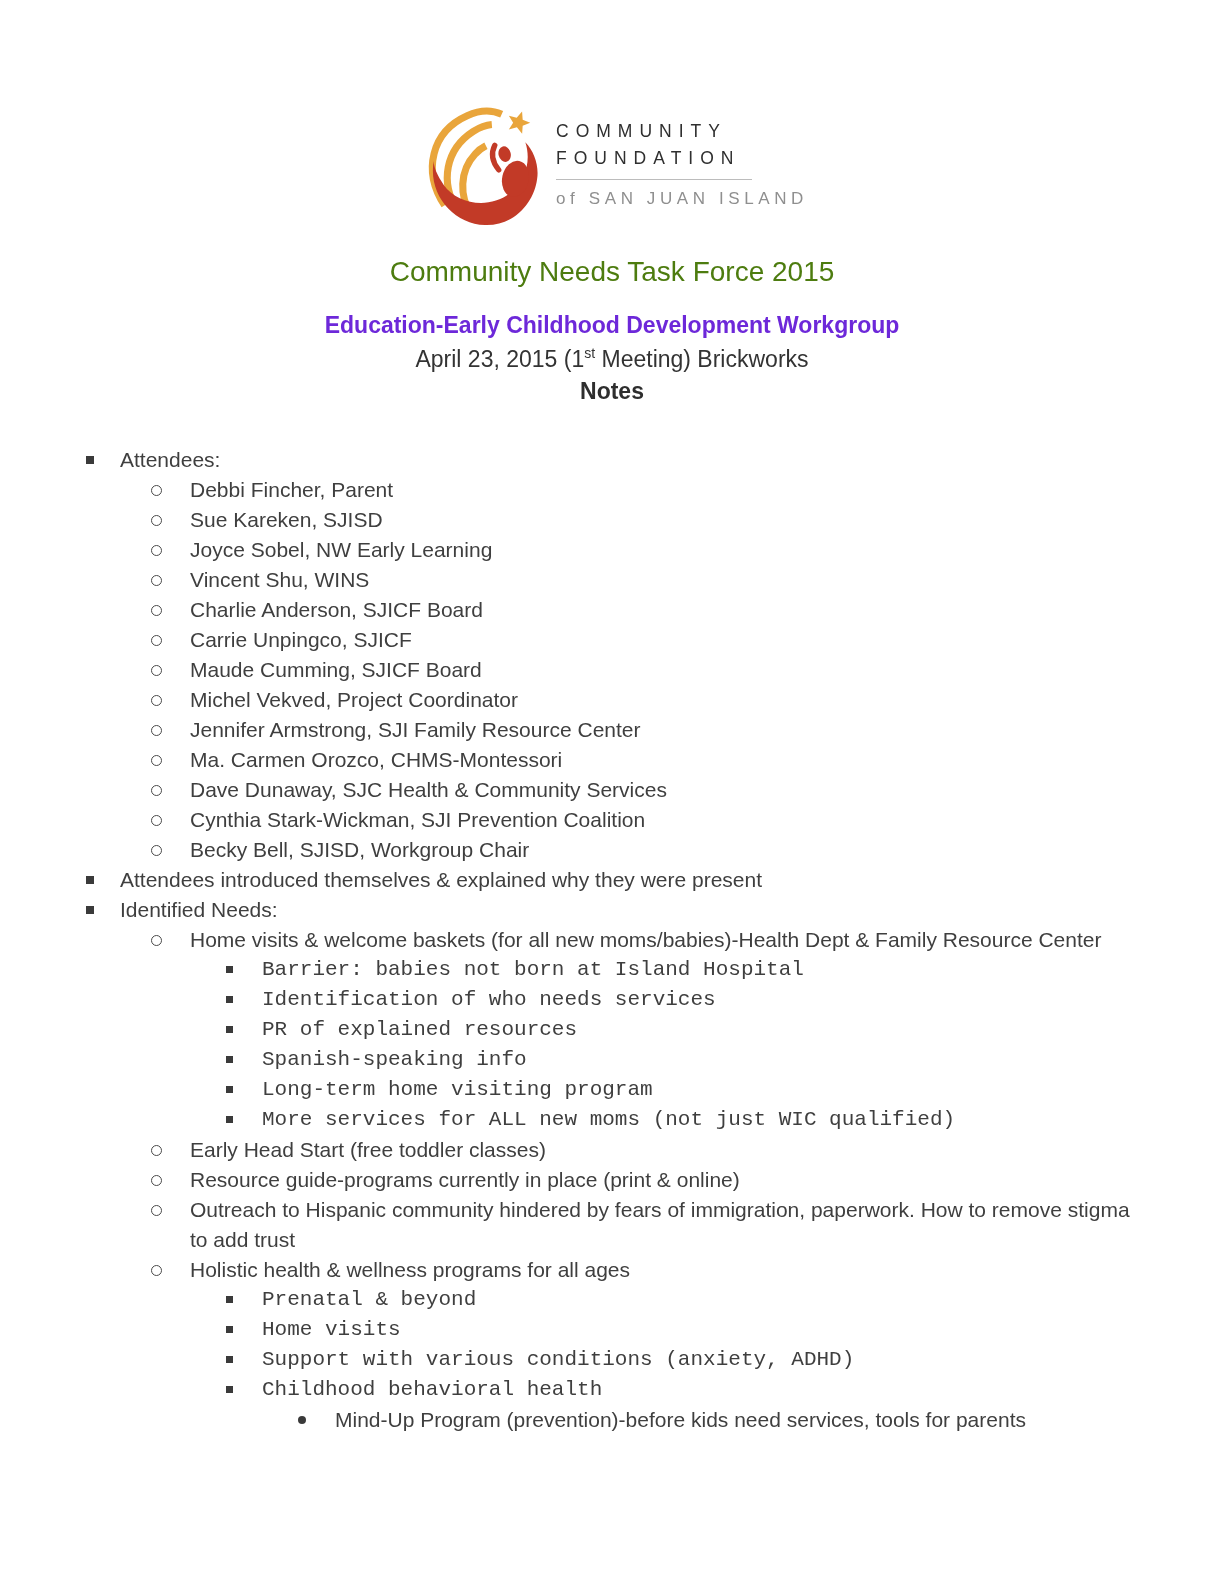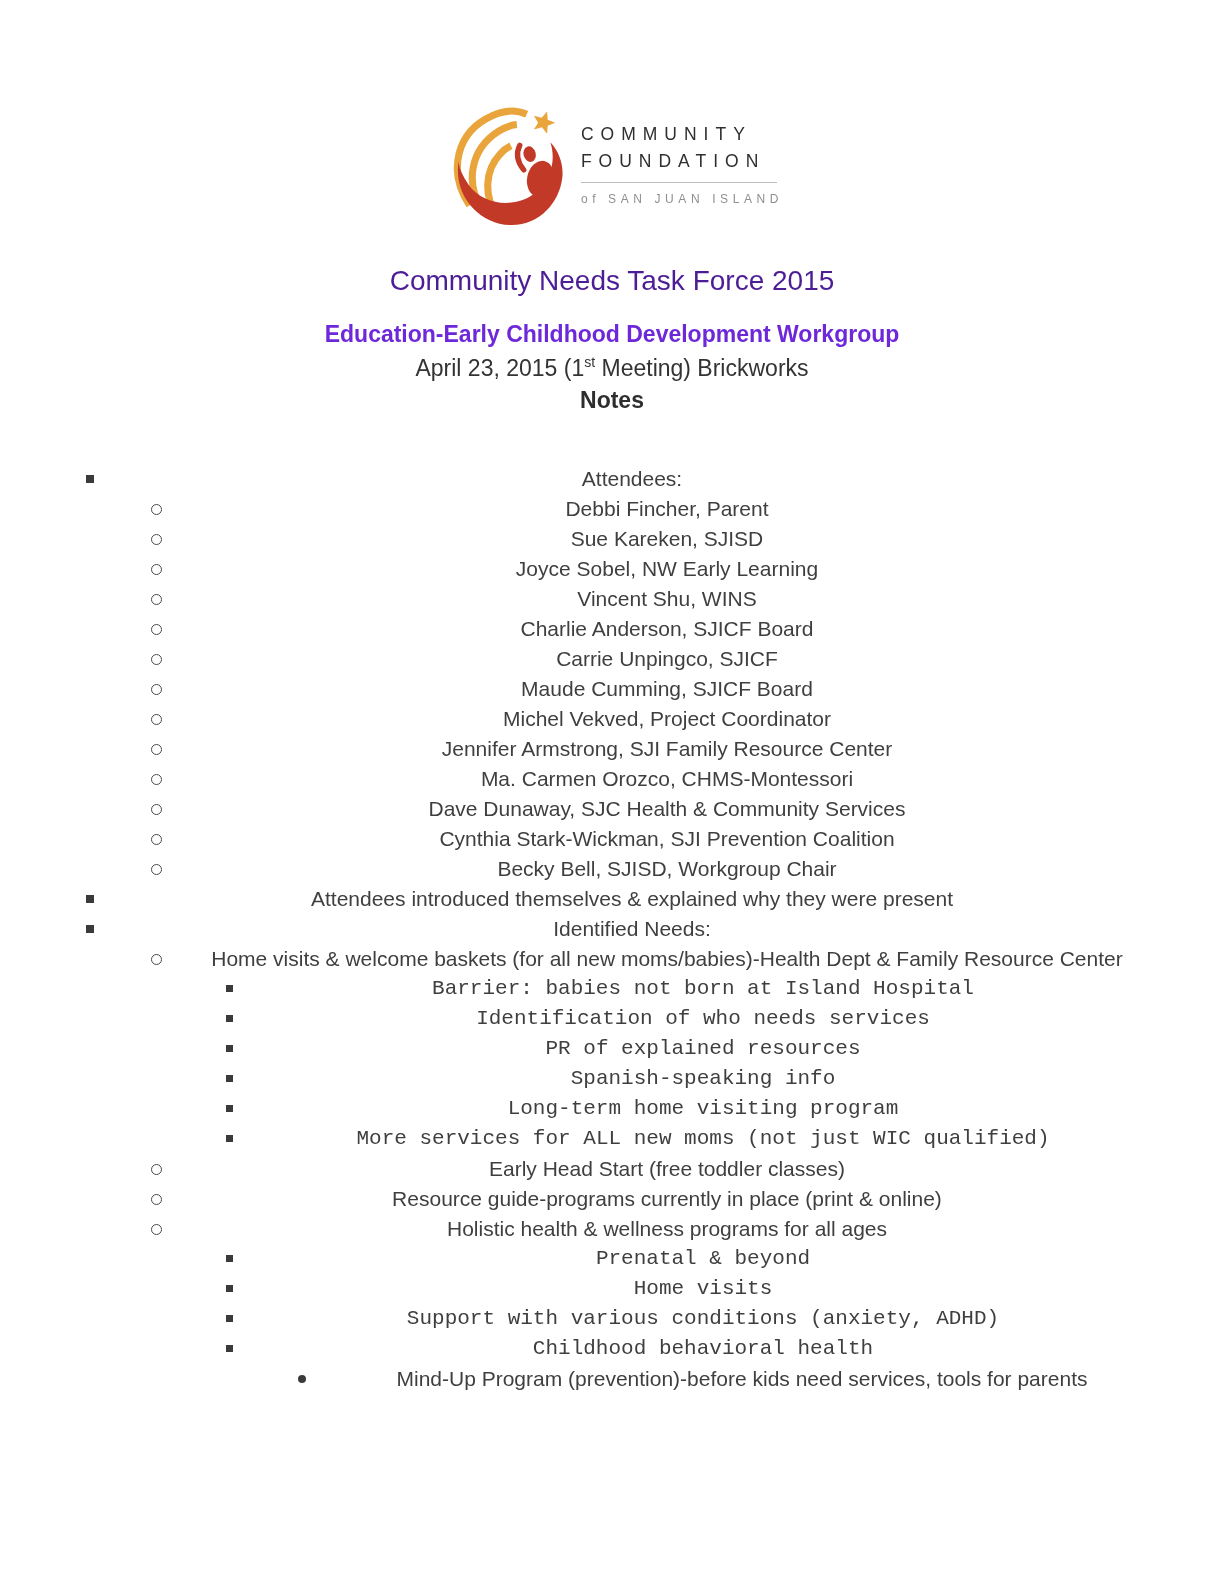--- a/index.html
+++ b/index.html
@@ -10,31 +10,31 @@
   }
   
   .logo-row { padding-top:97px; display:flex; justify-content:center; align-items:center; gap:10px; }
   .logo-text { display:flex; flex-direction:column; margin-top:0; }
   .logo-text .lt-main {
     font-size:17.5px; font-weight:500; color:#2f2f2f;
     letter-spacing:7px; line-height:27px; white-space:nowrap;
   }
   .logo-text .lt-div { width:196px; height:1px; background:#bcbcbc; margin:7px 0 9px 0; }
   .logo-text .lt-sub {
-    font-size:12px; font-weight:400; color:#8f8f8f;
+    font-size:17px; font-weight:400; color:#8f8f8f;
     letter-spacing:4.6px; white-space:nowrap;
   }
   
-  .title { margin:36px 0 0 0; text-align:center; font-size:28px; font-weight:400; color:#4c1d95; }
+  .title { margin:27px 0 0 0; text-align:center; font-size:28px; font-weight:400; color:#4d7c0f; }
   .subtitle { margin:24px 0 0 0; text-align:center; font-size:23px; font-weight:700; color:#6d28d9; }
   .dateline { margin:6px 0 0 0; text-align:center; font-size:23px; font-weight:400; color:#333333; }
   .dateline sup { font-size:14px; }
   .notes-heading { margin:5px 0 0 0; text-align:center; font-size:23px; font-weight:700; color:#2e2e2e; }
   
-  .list { margin-top:50px;text-align:center; }
+  .list { margin-top:40px; }
   .li { position:relative; font-size:21px; line-height:30px; color:#3f3f3f; }
   .li .txt { display:block; }
   .lvl1 .txt { padding-left:120px; padding-right:80px; }
   .lvl2 .txt { padding-left:190px; padding-right:80px; }
   .lvl3 .txt { padding-left:262px; padding-right:80px;font-family:Liberation Mono, monospace; }
   .lvl4 .txt { padding-left:335px; padding-right:75px; }
   .marker { position:absolute; display:block; }
   .m-square1 { left:86px;  top:11px; width:8px; height:8px; background:#3a3a3a; }
   .m-circle  { left:151px; top:10px; width:9px; height:9px; border:1.6px solid #4a4a4a; border-radius:50%; background:transparent; box-sizing:content-box; }
   .m-square3 { left:226px; top:11px; width:7px; height:7px; background:#3a3a3a; }
@@ -185,20 +185,24 @@
       <div class="li lvl2">
         <span class="marker m-circle"></span>
         <span class="txt">Early Head Start (free toddler classes)</span>
       </div>
       <div class="li lvl2">
         <span class="marker m-circle"></span>
         <span class="txt">Resource guide-programs currently in place (print &amp; online)</span>
       </div>
       <div class="li lvl2">
         <span class="marker m-circle"></span>
+        <span class="txt">Outreach to Hispanic community hindered by fears of immigration, paperwork. How to remove stigma to add trust</span>
+      </div>
+      <div class="li lvl2">
+        <span class="marker m-circle"></span>
         <span class="txt">Holistic health &amp; wellness programs for all ages</span>
       </div>
       <div class="li lvl3">
         <span class="marker m-square3"></span>
         <span class="txt">Prenatal &amp; beyond</span>
       </div>
       <div class="li lvl3">
         <span class="marker m-square3"></span>
         <span class="txt">Home visits</span>
       </div>

